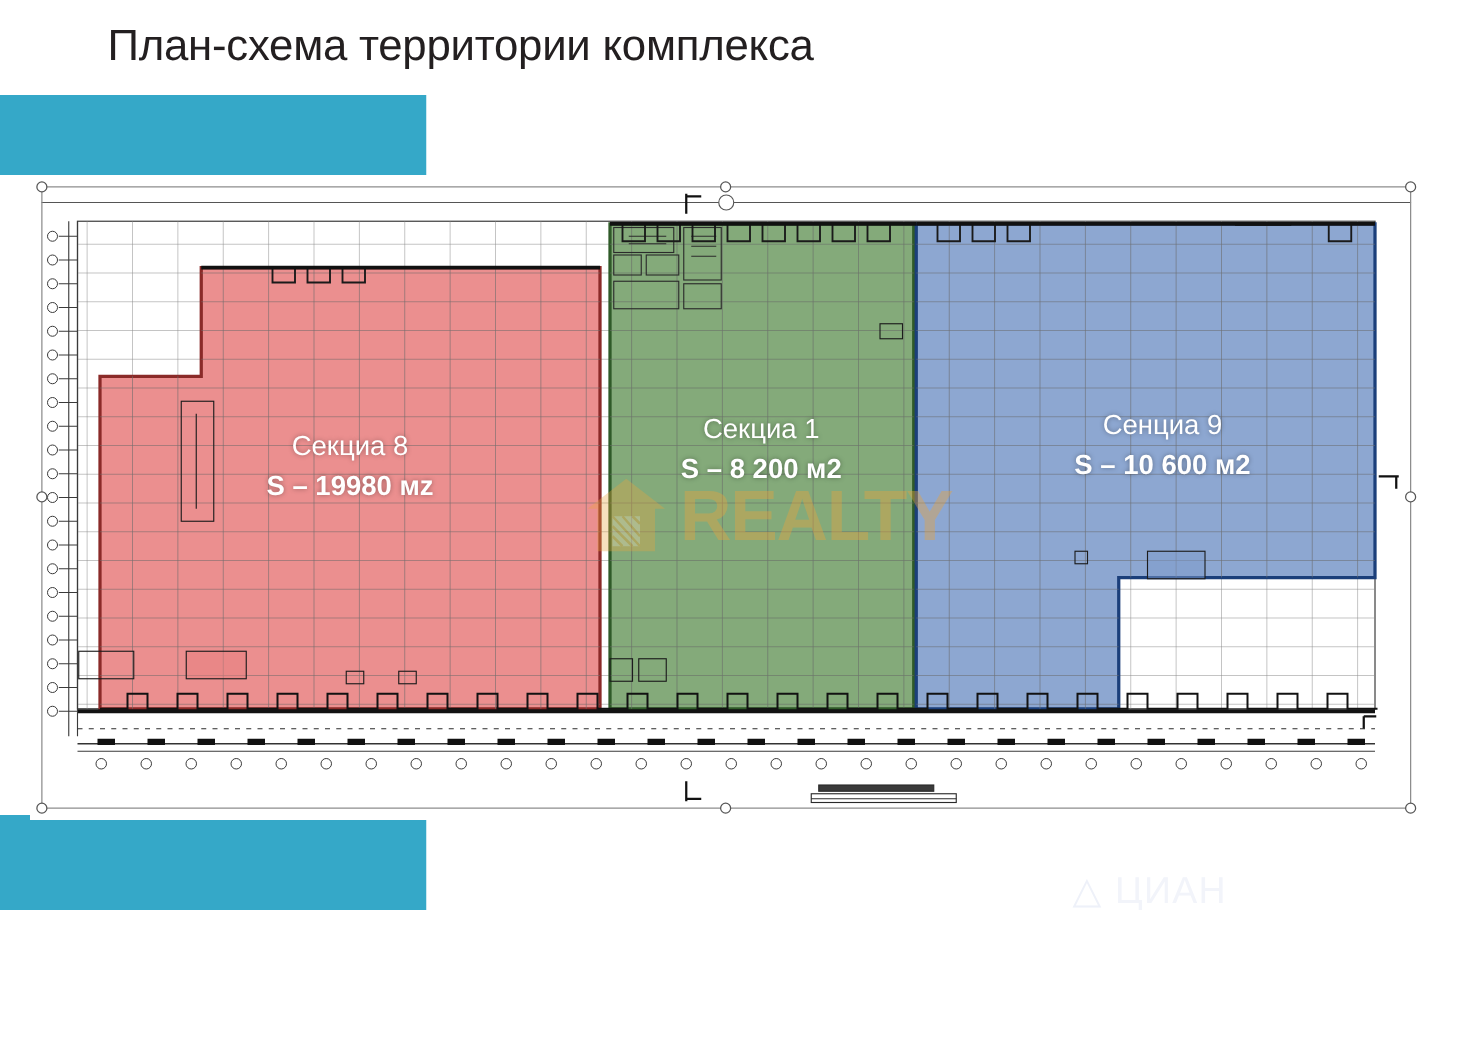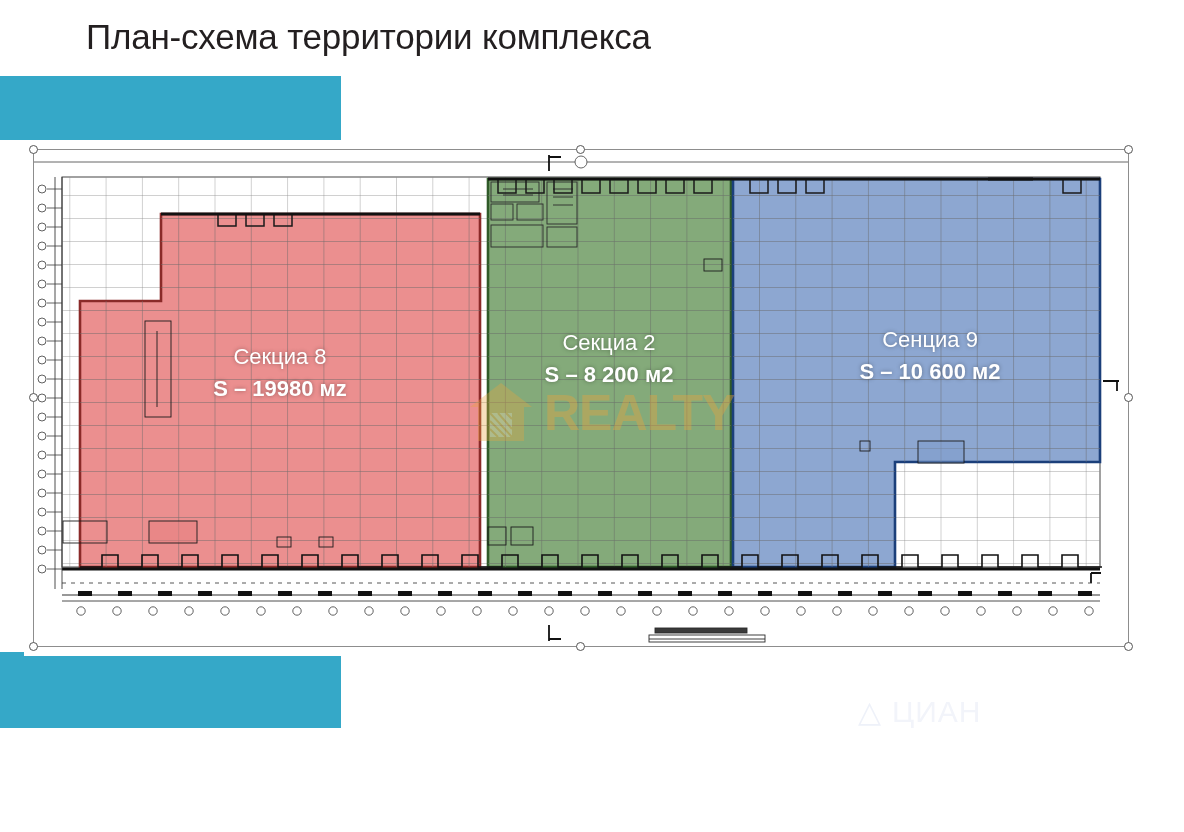--- a/index.html
+++ b/index.html
@@ -118,21 +118,21 @@
     top: 377px;
     width: 258px;
     height: 72px;
     opacity: 0.40;
     pointer-events: none;
   }
   #watermark-center .wm-text {
     position: absolute;
     left: 78px;
     top: 10px;
-    font-size: 50px;
+    font-size: 57px;
     font-weight: bold;
     letter-spacing: -1px;
     color: #e8a33d;
     line-height: 52px;
   }
   #watermark-center .wm-logo {
     position: absolute;
     left: 0px;
     top: 0px;
     width: 70px;
@@ -452,21 +452,21 @@
   <div id="watermark-corner">
     <span class="wm-mark">△</span><span>ЦИАН</span>
   </div>
 
   <div class="section-label" id="label-sec1">
     <span class="sec-name">Секциа 8</span>
     <span class="sec-area">S – 19980 мz</span>
   </div>
 
   <div class="section-label" id="label-sec2">
-    <span class="sec-name">Секциа 2</span>
+    <span class="sec-name">Секциа 1</span>
     <span class="sec-area">S – 8 200 м2</span>
   </div>
 
   <div class="section-label" id="label-sec3">
     <span class="sec-name">Сенциа 9</span>
     <span class="sec-area">S – 10 600 м2</span>
   </div>
 
 </div>
 

